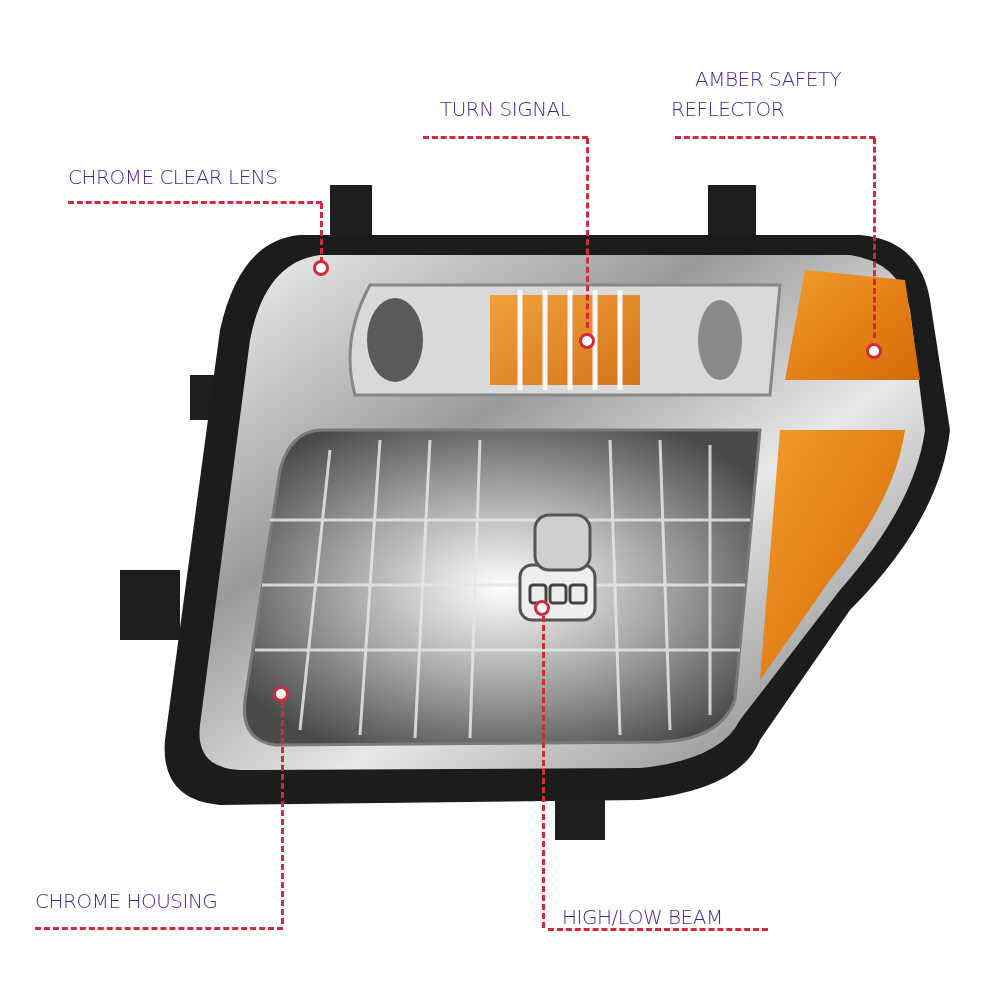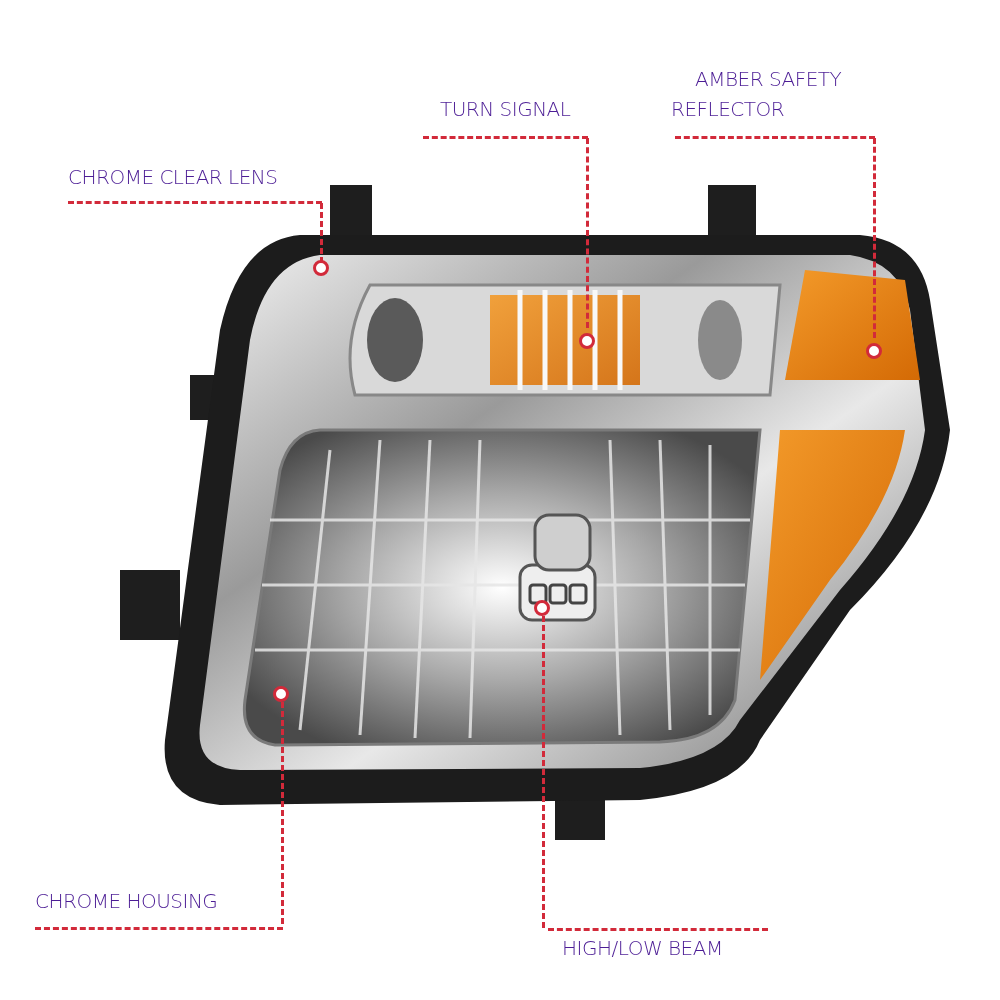--- a/index.html
+++ b/index.html
@@ -96,14 +96,14 @@
 <div class="dash-v" style="left:873px;top:138px;height:200px;"></div>
 <div class="dot" style="left:866px;top:343px;"></div>
 
 <div class="dot" style="left:273px;top:686px;"></div>
 <div class="dash-v" style="left:281px;top:702px;height:222px;"></div>
 <div class="label" style="left:35px;top:886px;">CHROME HOUSING</div>
 <div class="dash-h" style="left:35px;top:927px;width:248px;"></div>
 
 <div class="dot" style="left:534px;top:600px;"></div>
 <div class="dash-v" style="left:542px;top:616px;height:312px;"></div>
-<div class="label" style="left:562px;top:933px;">HIGH/LOW BEAM</div>
+<div class="label" style="left:562px;top:902px;">HIGH/LOW BEAM</div>
 <div class="dash-h" style="left:548px;top:928px;width:220px;"></div>
 
 </body></html>

